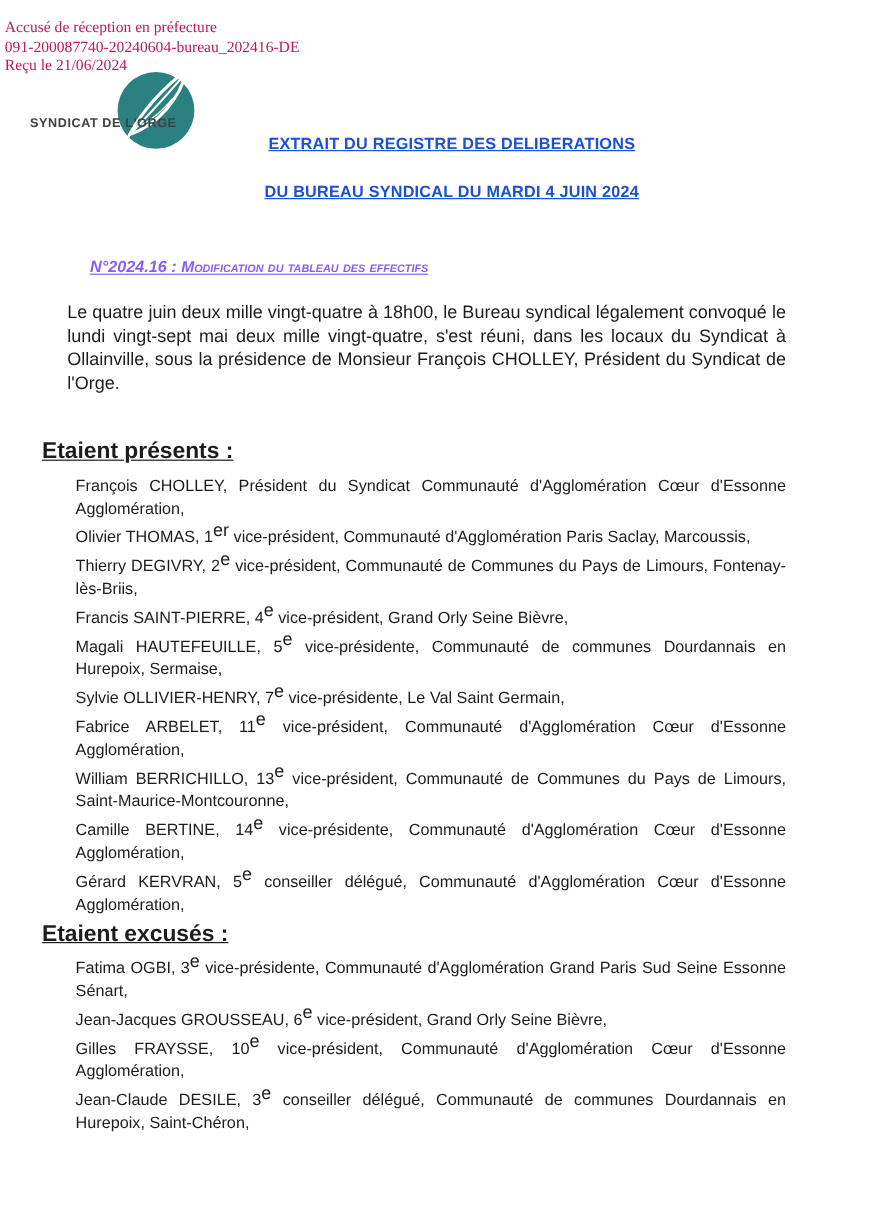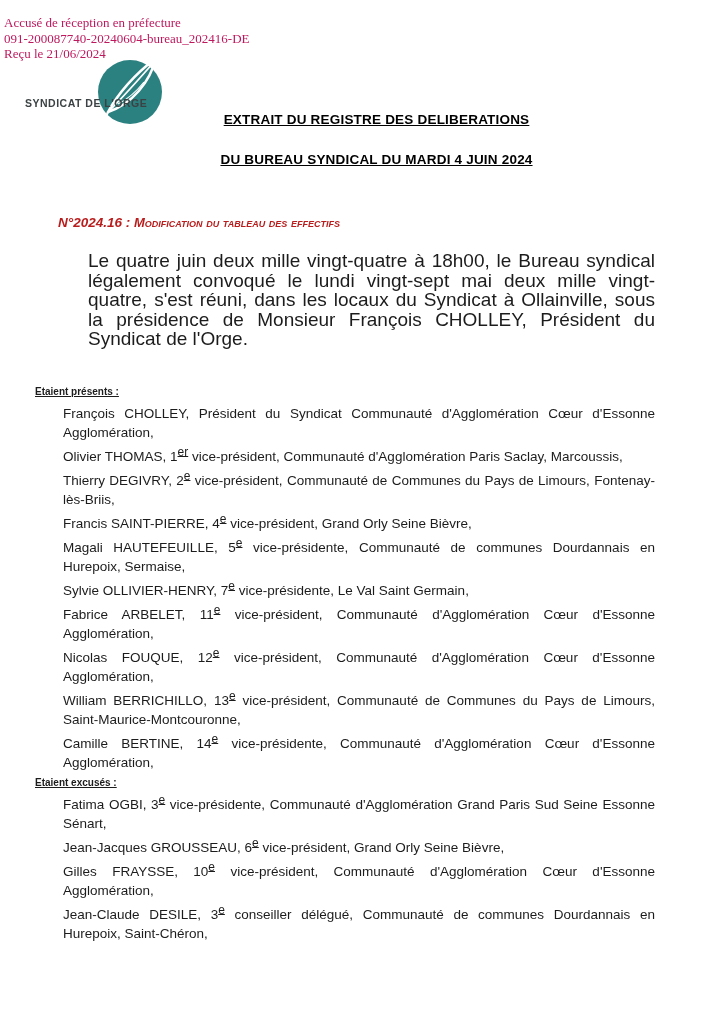--- a/index.html
+++ b/index.html
@@ -22,49 +22,49 @@
   
   .logo-circle { position:absolute; left:92px; top:50px; width:78px; height:78px; z-index:2; }
   .org-label {
     position:absolute; left:25px; top:97px; width:150px;
     text-align:left; font-size:10.5px; font-weight:bold;
     letter-spacing:0.5px; color:#3c4244; z-index:3;
   }
   
   .doc-title {
     position:absolute; left:0; right:0; text-align:center;
-    color:#000000; font-weight:bold; font-size:13.5px;
+    color:#1d4ed8; font-weight:bold; font-size:13.5px;
     text-decoration:underline; letter-spacing:0.2px;margin-left:28px;
   }
   .doc-title.l1 { top:112px; }
   .doc-title.l2 { top:152px;text-decoration:underline; }
   
   .main { position:absolute; top:215px; left:0; right:0; }
   .subject {
-    margin-left:58px;
-    color:#b91c1c; font-weight:bold; font-style:italic;
-    font-size:13.5px; 
+    margin-left:75px;
+    color:#8b5cf6; font-weight:bold; font-style:italic;
+    font-size:13.5px; text-decoration:underline;
   }
   .subject .sc { font-variant:small-caps; font-size:13px; }
   .intro {
-    margin:21px 70px 0 88px;
+    margin:21px 70px 0 56px;
     text-align:justify;
-    font-size:19px; line-height:19.5px;
+    font-size:15px; line-height:19.5px;
   }
   .sec-head {
     margin:37px 0 0 35px;
-    font-weight:bold; text-decoration:underline; font-size:10px;
+    font-weight:bold; text-decoration:underline; font-size:19px;
   }
   .sec-head.second { margin-top:3px; }
   .attendees { margin:7px 70px 0 63px; }
   .attendee {
     font-size:13.5px; line-height:19px;
     margin-bottom:5px; text-align:justify;
   }
-  .attendee sup { font-size:12px; line-height:0;text-decoration:underline; }
+  .attendee sup { font-size:15px; line-height:0; }
 </style>
 </head>
 <body>
 
 <div class="stamp">
   <div>Accusé de réception en préfecture</div>
   <div>091-200087740-20240604-bureau_202416-DE</div>
   <div>Reçu le 21/06/2024</div>
 </div>
 
@@ -92,23 +92,23 @@
 
   <div class="sec-head">Etaient présents :</div>
   <div class="attendees">
       <div class="attendee">François CHOLLEY, Président du Syndicat Communauté d'Agglomération Cœur d'Essonne Agglomération,</div>
       <div class="attendee">Olivier THOMAS, 1<sup>er</sup> vice-président, Communauté d'Agglomération Paris Saclay, Marcoussis,</div>
       <div class="attendee">Thierry DEGIVRY, 2<sup>e</sup> vice-président, Communauté de Communes du Pays de Limours, Fontenay-lès-Briis,</div>
       <div class="attendee">Francis SAINT-PIERRE, 4<sup>e</sup> vice-président, Grand Orly Seine Bièvre,</div>
       <div class="attendee">Magali HAUTEFEUILLE, 5<sup>e</sup> vice-présidente, Communauté de communes Dourdannais en Hurepoix, Sermaise,</div>
       <div class="attendee">Sylvie OLLIVIER-HENRY, 7<sup>e</sup> vice-présidente, Le Val Saint Germain,</div>
       <div class="attendee">Fabrice ARBELET, 11<sup>e</sup> vice-président, Communauté d'Agglomération Cœur d'Essonne Agglomération,</div>
-      <div class="attendee">Nicolas FOUQUE, 12<sup>e</sup> vice-président, Communauté d'Agglomération Cœur d'Essonne Agglomération,</div>
       <div class="attendee">William BERRICHILLO, 13<sup>e</sup> vice-président, Communauté de Communes du Pays de Limours, Saint-Maurice-Montcouronne,</div>
       <div class="attendee">Camille BERTINE, 14<sup>e</sup> vice-présidente, Communauté d'Agglomération Cœur d'Essonne Agglomération,</div>
+      <div class="attendee">Gérard KERVRAN, 5<sup>e</sup> conseiller délégué, Communauté d'Agglomération Cœur d'Essonne Agglomération,</div>
     </div>
 
   <div class="sec-head second">Etaient excusés :</div>
   <div class="attendees">
       <div class="attendee">Fatima OGBI, 3<sup>e</sup> vice-présidente, Communauté d'Agglomération Grand Paris Sud Seine Essonne Sénart,</div>
       <div class="attendee">Jean-Jacques GROUSSEAU, 6<sup>e</sup> vice-président, Grand Orly Seine Bièvre,</div>
       <div class="attendee">Gilles FRAYSSE, 10<sup>e</sup> vice-président, Communauté d'Agglomération Cœur d'Essonne Agglomération,</div>
       <div class="attendee">Jean-Claude DESILE, 3<sup>e</sup> conseiller délégué, Communauté de communes Dourdannais en Hurepoix, Saint-Chéron,</div>
     </div>
 

